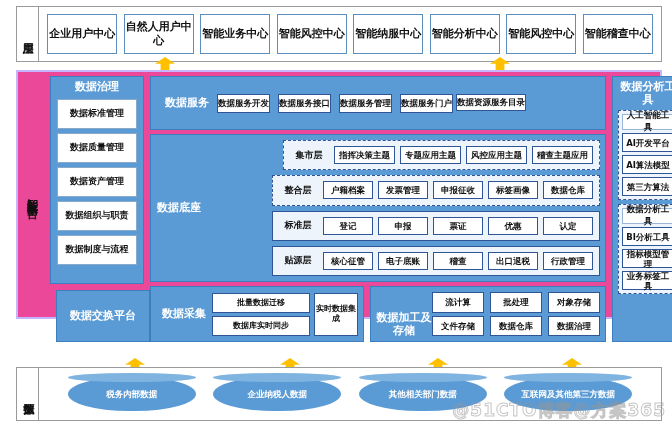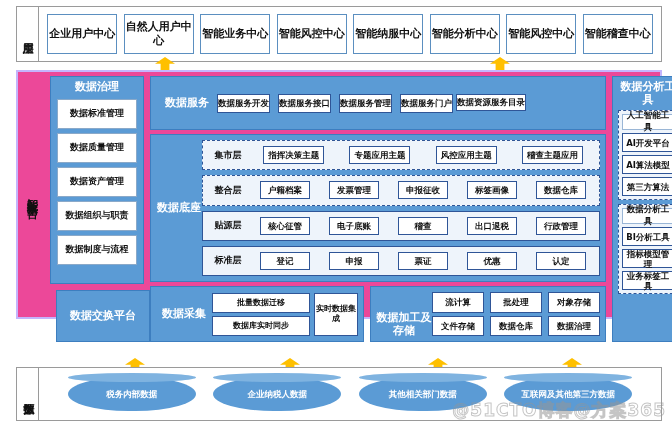--- a/index.html
+++ b/index.html
@@ -105,21 +105,21 @@
   .ds-row1{ display:flex; gap:8px; }
   .ds-row1 .wbox{ flex:1; height:19px; font-size:8.5px; }
   .ds-catalog{ height:17px; font-size:8.5px; }
 
   
   .foundation{
     position:absolute; left:106px; top:62px; width:456px; height:148px;
     display:flex; padding:5px;
   }
   .fd-title{ width:46px; flex:none; display:flex; align-items:center; justify-content:center; }
-  .fd-rows{ flex:1; display:flex; flex-direction:column; gap:5px; }
+  .fd-rows{ flex:1; display:flex; flex-direction:column; gap:5px;align-items:flex-end; }
   .fd-row{
     display:flex; align-items:center; gap:6px;
     background:#eef4fb; padding:4px 6px; height:31px;
   }
   .fd-row.dashed{ border:1px dashed #2f5597; }
   .fd-row.solid{ border:1px solid #2f5597; }
   .fd-rowlabel{
     width:38px; flex:none; font-size:9px; font-weight:bold; color:#111; text-align:center;
   }
   .fd-items{ flex:1; display:flex; justify-content:space-around; align-items:center; gap:5px; }
@@ -272,38 +272,38 @@
           <div class="fd-items">
             <div class="wbox">户籍档案</div>
             <div class="wbox">发票管理</div>
             <div class="wbox">申报征收</div>
             <div class="wbox">标签画像</div>
             <div class="wbox">数据仓库</div>
           </div>
         </div>
 
         <div class="fd-row solid">
+          <div class="fd-rowlabel">标准层</div>
+          <div class="fd-items">
+            <div class="wbox">登记</div>
+            <div class="wbox">申报</div>
+            <div class="wbox">票证</div>
+            <div class="wbox">优惠</div>
+            <div class="wbox">认定</div>
+          </div>
+        </div>
+
+        <div class="fd-row solid">
           <div class="fd-rowlabel">贴源层</div>
           <div class="fd-items">
             <div class="wbox">核心征管</div>
             <div class="wbox">电子底账</div>
             <div class="wbox">稽查</div>
             <div class="wbox">出口退税</div>
             <div class="wbox">行政管理</div>
-          </div>
-        </div>
-
-        <div class="fd-row solid">
-          <div class="fd-rowlabel">标准层</div>
-          <div class="fd-items">
-            <div class="wbox">登记</div>
-            <div class="wbox">申报</div>
-            <div class="wbox">票证</div>
-            <div class="wbox">优惠</div>
-            <div class="wbox">认定</div>
           </div>
         </div>
 
       </div>
     </div>
 
     <div class="collect blue">
       <div class="panel-title col-title">数据采集</div>
       <div class="col-grid">
         <div class="col-stack">

